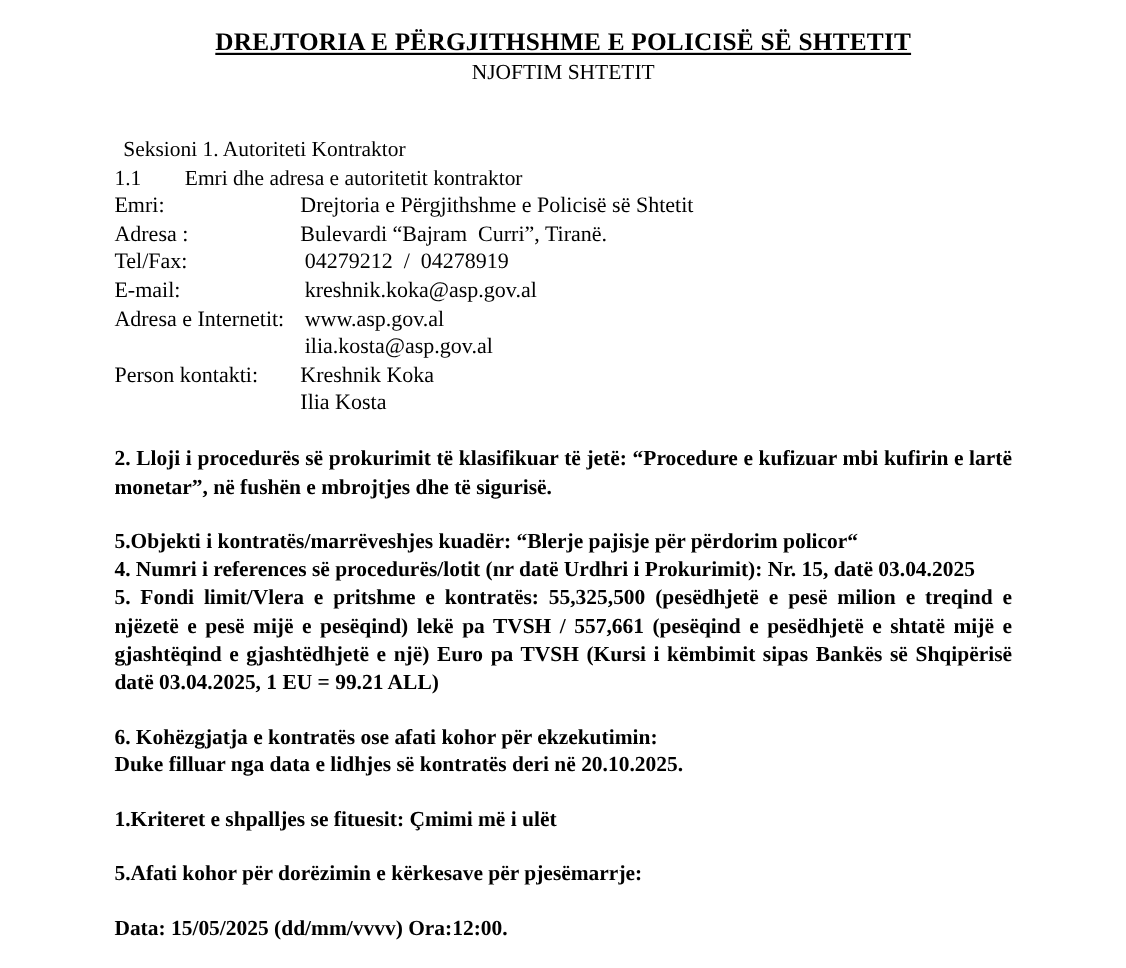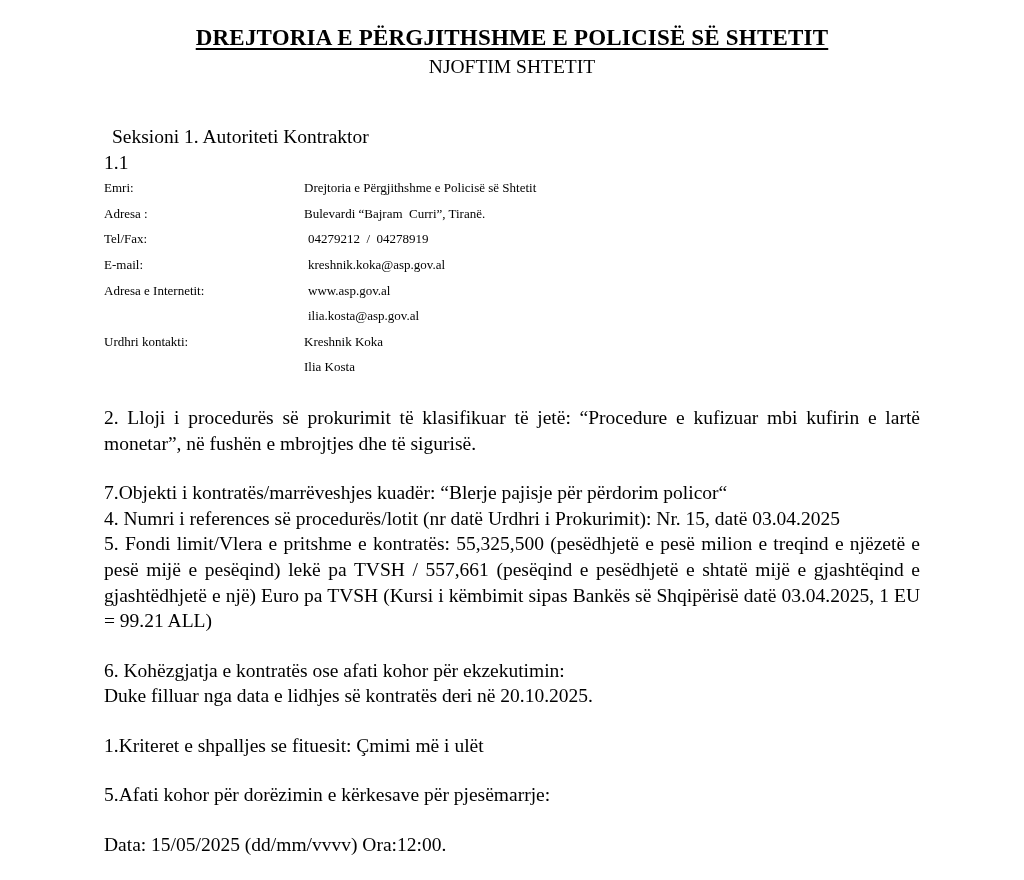--- a/index.html
+++ b/index.html
@@ -59,23 +59,22 @@
   .line {
     font-size: 19.5px;
     line-height: 25.6px;
     white-space: pre;
   }
   .line.indent-sm { padding-left: 8px; }
 
   
   .kv {
     display: flex;
-    font-size: 13px;
+    font-size: 20px;
     line-height: 25.6px;
-    gap: 31px;
   }
   .kv .k {
     width: 169px;
     flex: 0 0 169px;
     white-space: pre;
   }
   .kv .v {
     white-space: pre;
   }
   .kv.v-pad .v { padding-left: 4px; }
@@ -91,20 +90,21 @@
     line-height: 25.6px;
   }
   .tabbed .t-num { width: 64px; flex: 0 0 64px; }
 
   
   .para {
     font-size: 19.5px;
     line-height: 25.6px;
     text-align: justify;
     text-justify: inter-word;
+    font-weight: bold;
   }
   .para.nojust { text-align: left; }
   .gap-lg { margin-top: 25px; }
   .gap-md { margin-top: 24px; }
 </style>
 </head>
 <body>
 
 <div class="page">
 
@@ -113,20 +113,21 @@
     <div class="doc-subtitle">NJOFTIM SHTETIT</div>
   </div>
 
   <div class="body-wrap">
 
     <div class="section-lead">
       <div class="line indent-sm">Seksioni 1. Autoriteti Kontraktor</div>
 
       <div class="tabbed">
         <span class="t-num">1.1</span>
+        <span>Emri dhe adresa e autoritetit kontraktor</span>
       </div>
 
       <div class="kv">
         <span class="k">Emri:</span>
         <span class="v">Drejtoria e Përgjithshme e Policisë së Shtetit</span>
       </div>
 
       <div class="kv">
         <span class="k">Adresa :</span>
         <span class="v">Bulevardi “Bajram  Curri”, Tiranë.</span>
@@ -146,33 +147,33 @@
         <span class="k k-wide">Adresa e Internetit:</span>
         <span class="v">www.asp.gov.al</span>
       </div>
 
       <div class="kv v-pad">
         <span class="k"></span>
         <span class="v">ilia.kosta@asp.gov.al</span>
       </div>
 
       <div class="kv">
-        <span class="k">Urdhri kontakti:</span>
+        <span class="k">Person kontakti:</span>
         <span class="v">Kreshnik Koka</span>
       </div>
 
       <div class="kv">
         <span class="k"></span>
         <span class="v">Ilia Kosta</span>
       </div>
     </div>
 
     <div class="para gap-lg">2. Lloji i procedurës së prokurimit të klasifikuar të jetë: “Procedure e kufizuar mbi kufirin e lartë monetar”, në fushën e mbrojtjes dhe të sigurisë.</div>
 
-    <div class="para nojust gap-md">7.Objekti i kontratës/marrëveshjes kuadër: “Blerje pajisje për përdorim policor“</div>
+    <div class="para nojust gap-md">5.Objekti i kontratës/marrëveshjes kuadër: “Blerje pajisje për përdorim policor“</div>
 
     <div class="para nojust">4. Numri i references së procedurës/lotit (nr datë Urdhri i Prokurimit): Nr. 15, datë 03.04.2025</div>
 
     <div class="para">5. Fondi limit/Vlera e pritshme e kontratës: 55,325,500 (pesëdhjetë e pesë milion e treqind e njëzetë e pesë mijë e pesëqind) lekë pa TVSH / 557,661 (pesëqind e pesëdhjetë e shtatë mijë e gjashtëqind e gjashtëdhjetë e një) Euro pa TVSH (Kursi i këmbimit sipas Bankës së Shqipërisë datë 03.04.2025, 1 EU = 99.21 ALL)</div>
 
     <div class="para nojust gap-md">6. Kohëzgjatja e kontratës ose afati kohor për ekzekutimin:</div>
     <div class="para nojust">Duke filluar nga data e lidhjes së kontratës deri në 20.10.2025.</div>
 
     <div class="para nojust gap-md">1.Kriteret e shpalljes se fituesit: Çmimi më i ulët</div>
 

